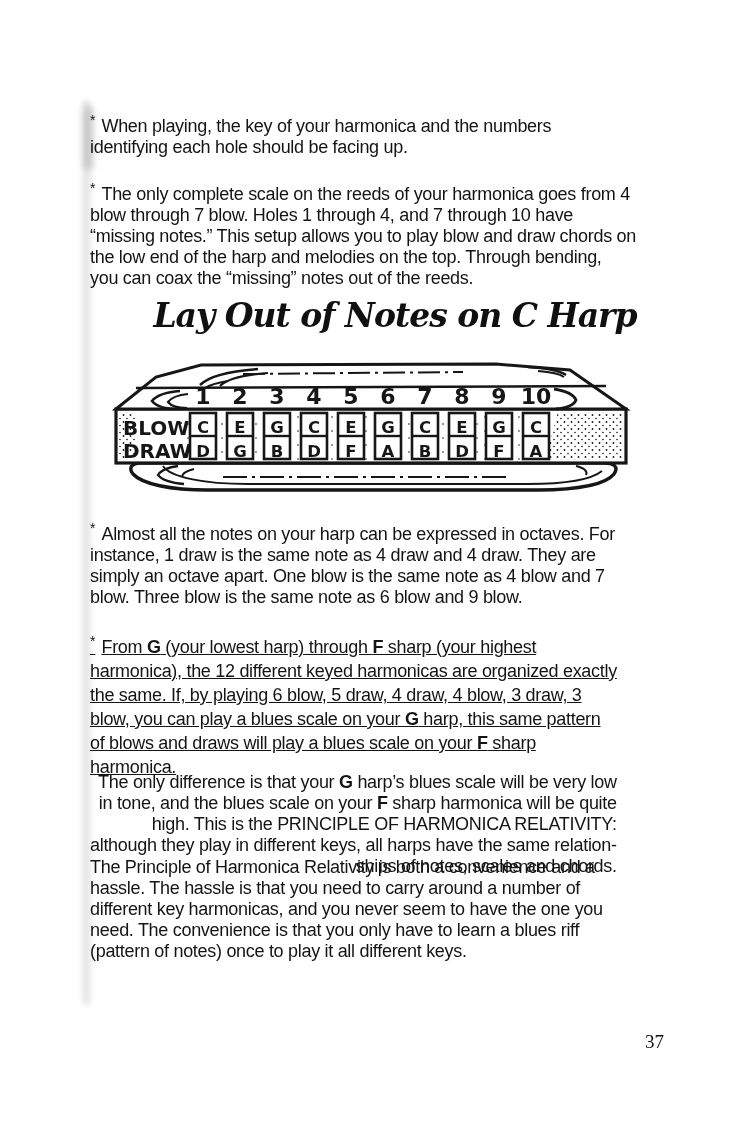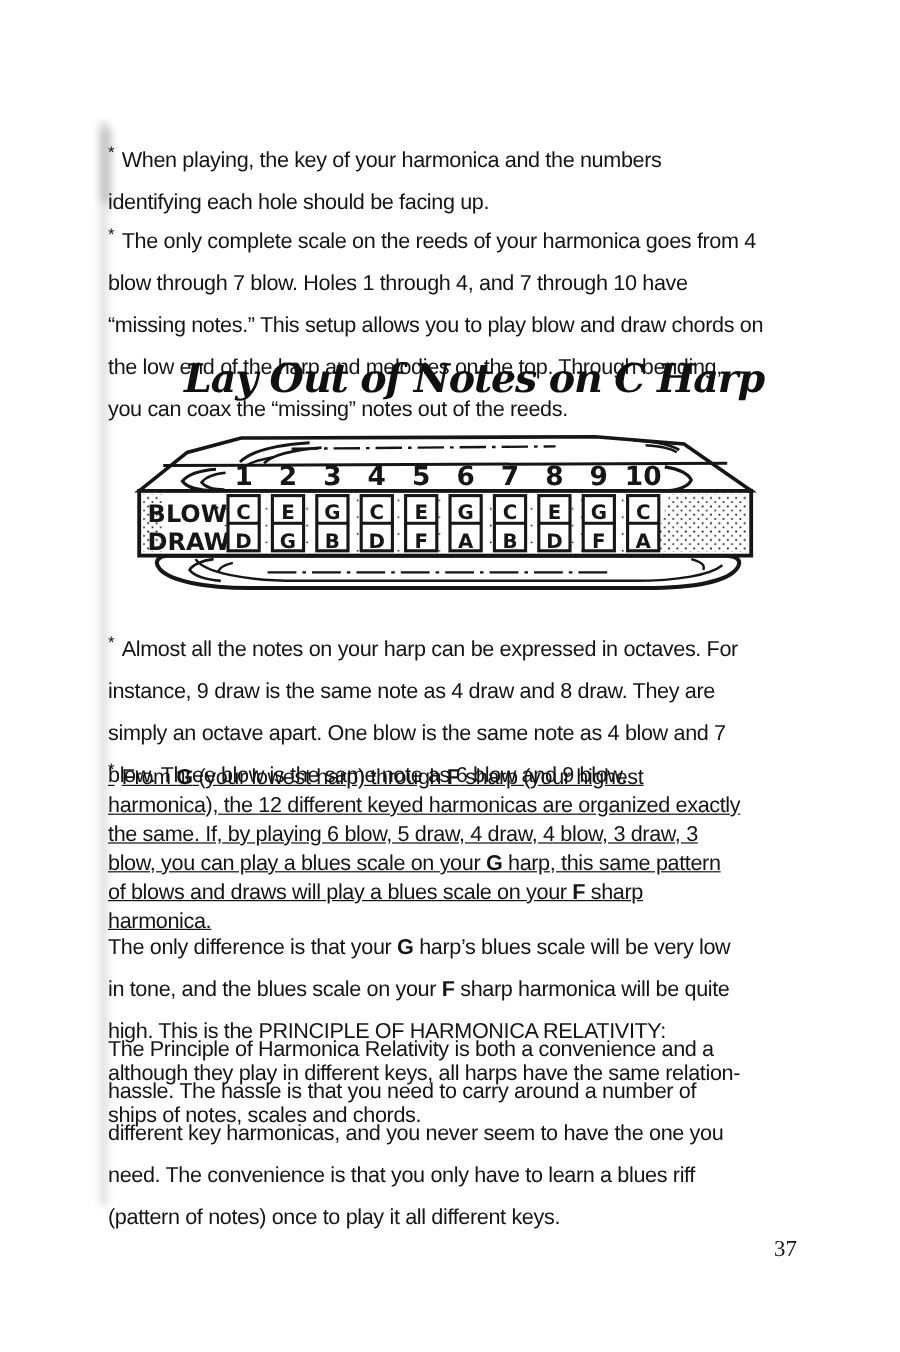--- a/index.html
+++ b/index.html
@@ -12,21 +12,21 @@
     position:absolute; left:80px; top:100px; width:13px; height:905px;
     background:linear-gradient(to right, rgba(110,110,110,0) 0%, rgba(100,100,100,0.20) 45%, rgba(140,140,140,0.04) 100%);
     filter:blur(2.5px); border-radius:6px; pointer-events:none;
   }
   .scan-blob {
     position:absolute; left:83px; top:106px; width:11px; height:64px;
     background:rgba(90,90,90,0.22); filter:blur(3px); border-radius:8px; pointer-events:none;
   }
   .para {
     position:absolute; left:90px; white-space:pre;
-    font-size:18px; line-height:35px; letter-spacing:-0.3px; color:#141414;
+    font-size:18px; line-height:21px; letter-spacing:-0.3px; color:#141414;
   }
   .para b { font-weight:bold; }
   .para .marker { vertical-align:7px; font-size:14px; margin-right:6px; letter-spacing:0; }
   .lh24 { line-height:24px; }
   .doc-title {
     position:absolute; left:0; top:296px; width:100%; text-align:center;
     font-family:"DejaVu Serif", serif; font-style:italic; font-weight:bold;
     font-size:33px; letter-spacing:-1px; color:#101010;padding-left:20px;
   }
   .harp-wrap { position:absolute; left:108px; top:357px; width:535px; height:140px; }
@@ -155,30 +155,30 @@
             <text x="317" y="47" text-anchor="middle" font-size="22" font-weight="bold">7</text>
             <text x="354" y="47" text-anchor="middle" font-size="22" font-weight="bold">8</text>
             <text x="391" y="47" text-anchor="middle" font-size="22" font-weight="bold">9</text>
             <text x="428" y="47" text-anchor="middle" font-size="22" font-weight="bold">10</text>
           </g>
       </g>
     </svg>
   </div>
 
   <div class="para" style="top:518px;"><span class="marker">*</span><span>Almost all the notes on your harp can be expressed in octaves. For
-instance, 9 draw is the same note as 4 draw and 8 draw. They are
+instance, 1 draw is the same note as 4 draw and 4 draw. They are
 simply an octave apart. One blow is the same note as 4 blow and 7
 blow. Three blow is the same note as 6 blow and 9 blow.</span></div>
   <div class="para lh24" style="top:629px;text-decoration:underline;"><span class="marker">*</span><span>From </span><b>G</b><span> (your lowest harp) through </span><b>F</b><span> sharp (your highest
 harmonica), the 12 different keyed harmonicas are organized exactly
 the same. If, by playing 6 blow, 5 draw, 4 draw, 4 blow, 3 draw, 3
 blow, you can play a blues scale on your </span><b>G</b><span> harp, this same pattern
 of blows and draws will play a blues scale on your </span><b>F</b><span> sharp
 harmonica.</span></div>
-  <div class="para" style="top:772px;"><span>The only difference is that your </span><b>G</b><span> harp’s blues scale will be very low
+  <div class="para" style="top:772px;text-align:right;"><span>The only difference is that your </span><b>G</b><span> harp’s blues scale will be very low
 in tone, and the blues scale on your </span><b>F</b><span> sharp harmonica will be quite
 high. This is the PRINCIPLE OF HARMONICA RELATIVITY:
 although they play in different keys, all harps have the same relation-
 ships of notes, scales and chords.</span></div>
   <div class="para" style="top:857px;"><span>The Principle of Harmonica Relativity is both a convenience and a
 hassle. The hassle is that you need to carry around a number of
 different key harmonicas, and you never seem to have the one you
 need. The convenience is that you only have to learn a blues riff
 (pattern of notes) once to play it all different keys.</span></div>
 

